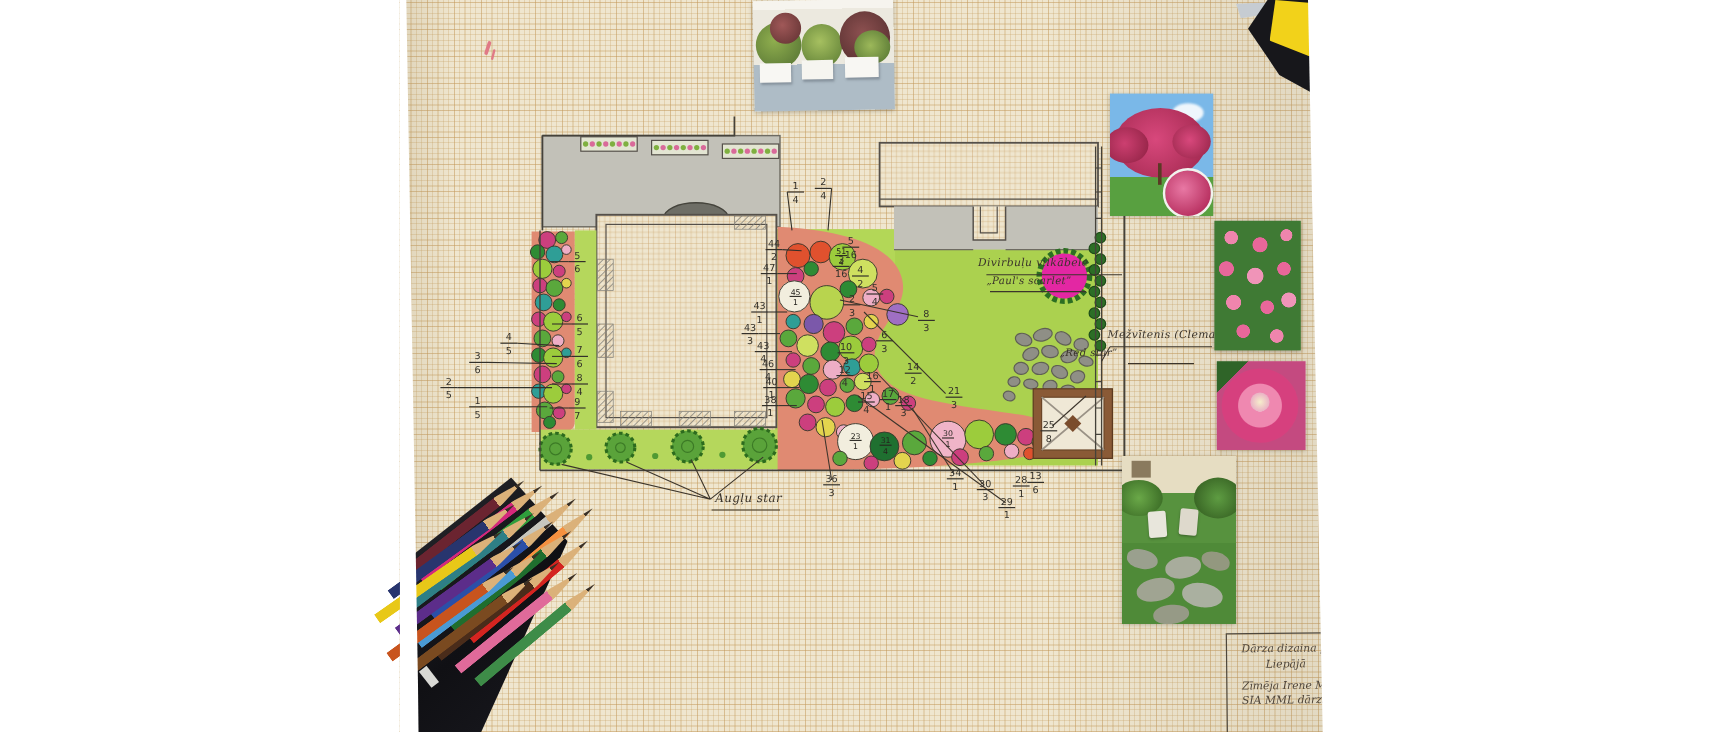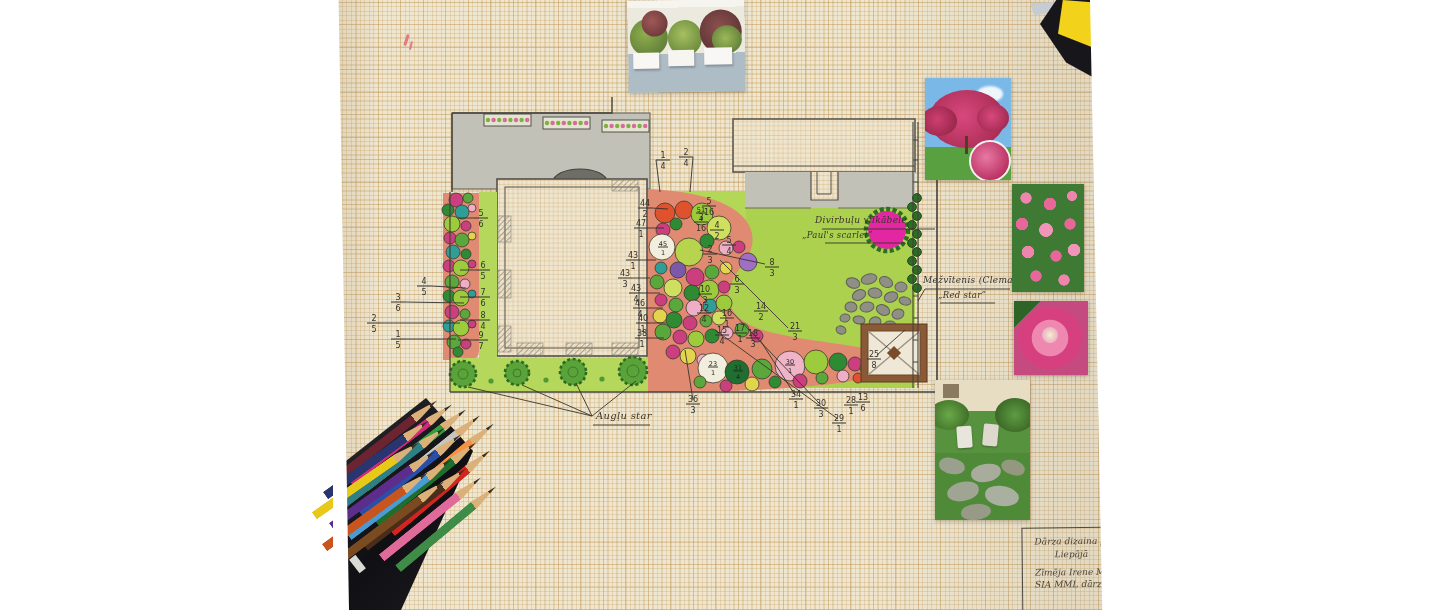--- a/index.html
+++ b/index.html
@@ -579,23 +579,23 @@
         </g>
         <g>
           <line x1="785" y1="365" x2="795" y2="365" stroke="#26241e" stroke-width=".9"></line>
           <text x="790" y="363.5" text-anchor="middle" font-size="6.5" font-family="DejaVu Sans, sans-serif" fill="#26241e">30</text>
           <text x="790" y="372.5" text-anchor="middle" font-size="6.5" font-family="DejaVu Sans, sans-serif" fill="#26241e">1</text>
         </g>
       </g>
   </svg>
 
   <div class="hand" style="left:815px;top:215px;font-size:9px;">Divirbuļu vilkābele</div>
-  <div class="hand" style="left:802px;top:230px;font-size:8.5px;">„Paul's scarlet”</div>
+  <div class="hand" style="left:822px;top:230px;font-size:8.5px;">„Paul's scarlet”</div>
   <div class="hand" style="left:923px;top:275px;font-size:9px;">Mežvītenis (Clematis)</div>
-  <div class="hand" style="left:938px;top:290px;font-size:8.5px;">„Red star”</div>
+  <div class="hand" style="left:883px;top:290px;font-size:8.5px;">„Red star”</div>
   <div class="hand" style="left:596px;top:410px;font-size:10px;">Augļu star</div>
 
   <div class="photo" style="left:628px;top:0;width:117px;height:92px;transform:rotate(-1deg);
               background:linear-gradient(#f6f4ee 0 8%, #ece9df 8% 58%, #aebcc6 58% 100%);">
     <div class="blob" style="left:2px;top:18px;width:38px;height:38px;background:radial-gradient(circle at 40% 40%, #8fae4e, #64823a 70%);"></div>
     <div class="blob" style="left:14px;top:10px;width:26px;height:26px;background:radial-gradient(circle at 40% 40%, #a05858, #6e3a3a 75%);"></div>
     <div class="blob" style="left:40px;top:20px;width:34px;height:36px;background:radial-gradient(circle at 45% 40%, #a6c060, #6d8c3e 72%);"></div>
     <div class="blob" style="left:72px;top:10px;width:42px;height:44px;background:radial-gradient(circle at 45% 40%, #8c5050, #5e3434 75%);"></div>
     <div class="blob" style="left:84px;top:26px;width:30px;height:28px;background:radial-gradient(circle at 45% 45%, #9cb85a, #63823a 75%);"></div>
     <div style="position:absolute;left:5px;top:52px;width:26px;height:16px;background:#f8f7f3;box-shadow:1px 2px 2px rgba(60,70,80,.35);"></div>

